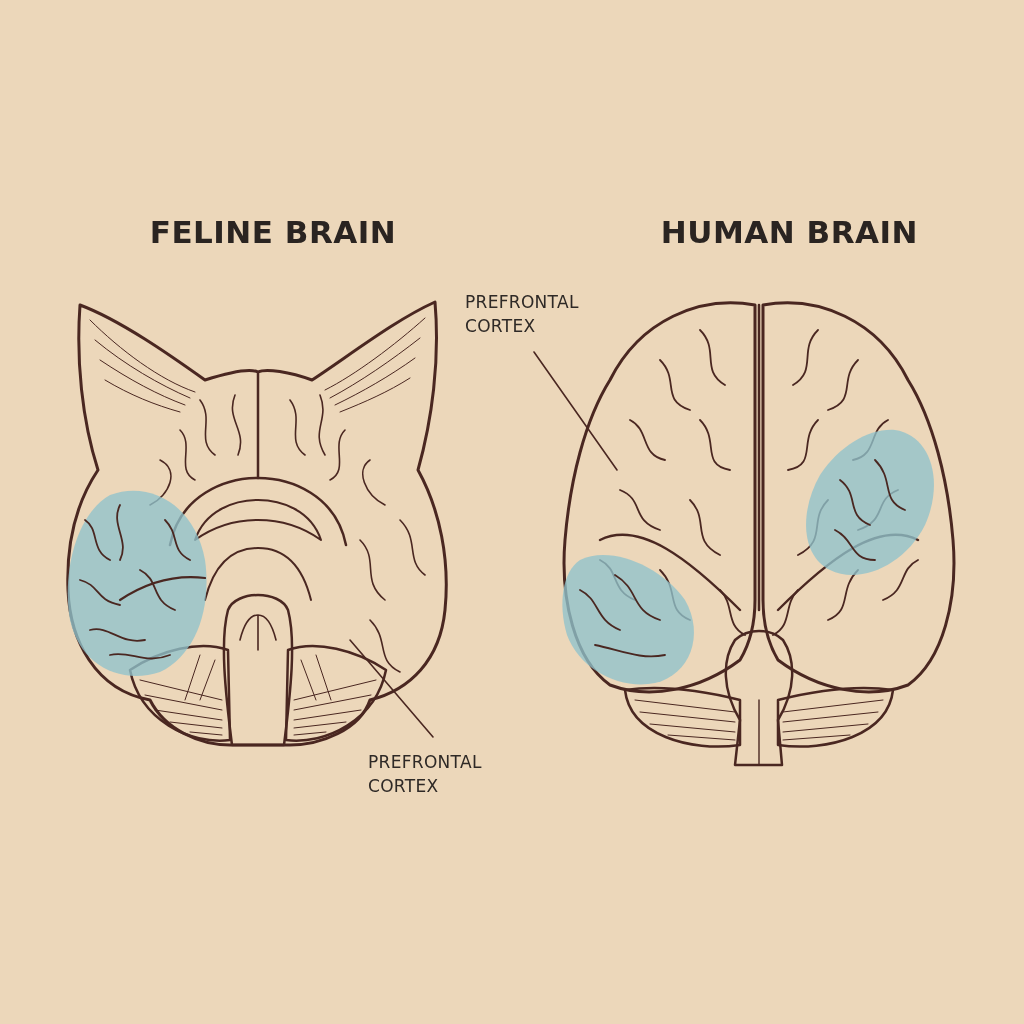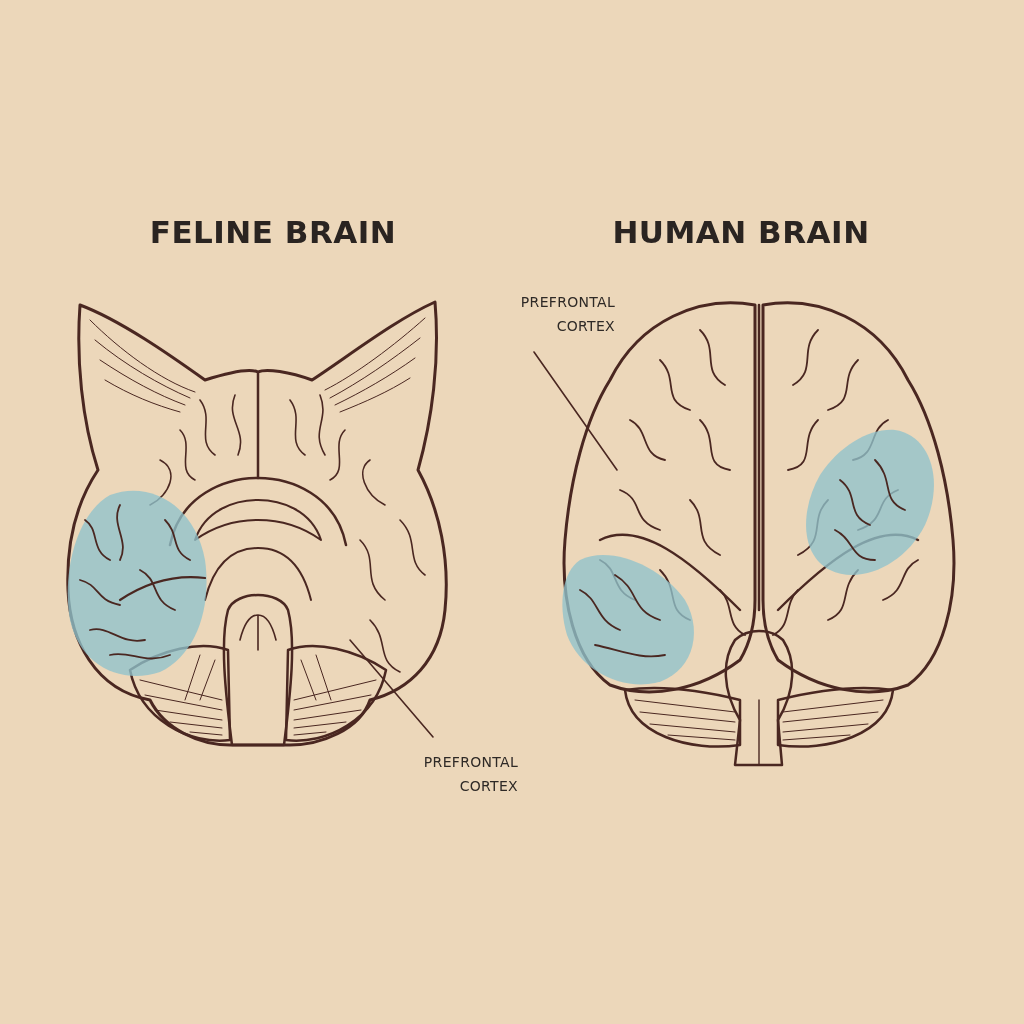--- a/index.html
+++ b/index.html
@@ -8,24 +8,24 @@
     background:#ecd7ba;
     font-family:"DejaVu Sans", "Liberation Sans", sans-serif;
     position:relative;
   }
   .title {
     position:absolute; top:214px;
     font-weight:bold; font-size:31px; letter-spacing:0.5px;
     color:#2a2421; text-align:center; white-space:nowrap;
   }
   #t-feline { left:108px; width:330px; }
-  #t-human  { left:576px; width:330px; }
+  #t-human  { left:588px; width:330px;text-align:right; }
   .label {
-    position:absolute; font-size:14px; line-height:24px;
-    color:#2e2926; text-align:right; letter-spacing:0.3px;
+    position:absolute; font-size:17px; line-height:24px;
+    color:#2e2926; text-align:left; letter-spacing:0.3px;
   }
   #lbl-human  { left:465px; top:290px; width:150px; }
   #lbl-feline { left:368px; top:750px; width:150px; }
   svg.art { position:absolute; left:0; top:0; }
   .stk { fill:none; stroke:#4a2721; stroke-linecap:round; stroke-linejoin:round; }
 </style>
 </head>
 <body>
 
 <div id="t-feline" class="title">FELINE BRAIN</div>

